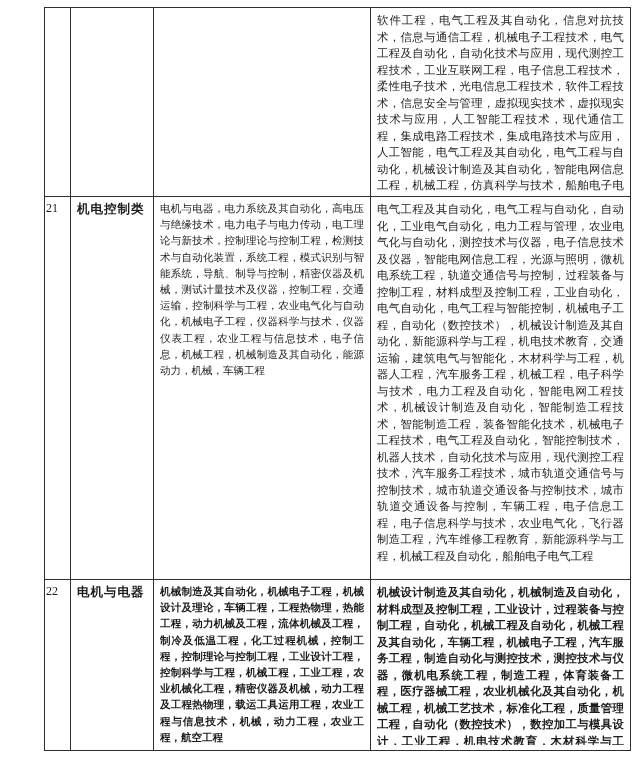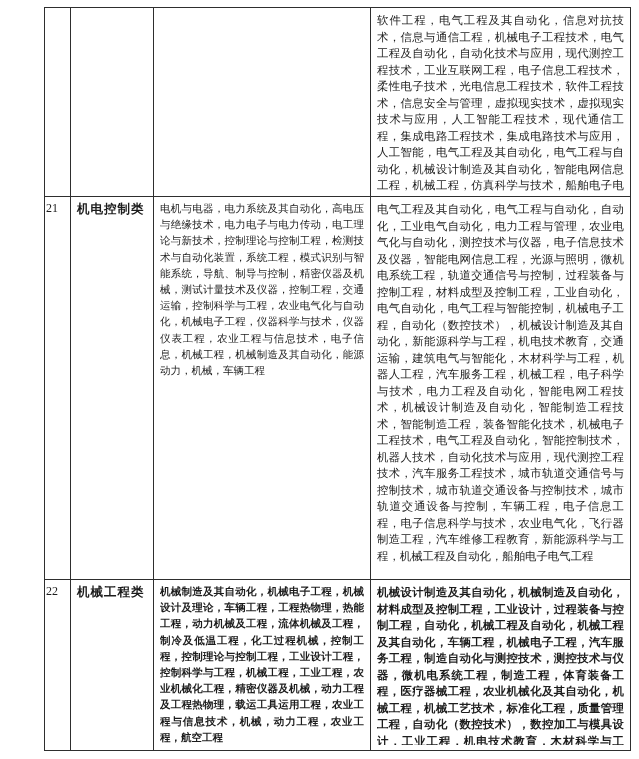--- a/index.html
+++ b/index.html
@@ -88,21 +88,21 @@
         <td class="cat-cell">机电控制类</td>
         <td class="majors-a">
           <div class="clip h1">电机与电器，电力系统及其自动化，高电压与绝缘技术，电力电子与电力传动，电工理论与新技术，控制理论与控制工程，检测技术与自动化装置，系统工程，模式识别与智能系统，导航、制导与控制，精密仪器及机械，测试计量技术及仪器，控制工程，交通运输，控制科学与工程，农业电气化与自动化，机械电子工程，仪器科学与技术，仪器仪表工程，农业工程与信息技术，电子信息，机械工程，机械制造及其自动化，能源动力，机械，车辆工程</div>
         </td>
         <td class="majors-b">
           <div class="clip h1">电气工程及其自动化，电气工程与自动化，自动化，工业电气自动化，电力工程与管理，农业电气化与自动化，测控技术与仪器，电子信息技术及仪器，智能电网信息工程，光源与照明，微机电系统工程，轨道交通信号与控制，过程装备与控制工程，材料成型及控制工程，工业自动化，电气自动化，电气工程与智能控制，机械电子工程，自动化（数控技术），机械设计制造及其自动化，新能源科学与工程，机电技术教育，交通运输，建筑电气与智能化，木材科学与工程，机器人工程，汽车服务工程，机械工程，电子科学与技术，电力工程及自动化，智能电网工程技术，机械设计制造及自动化，智能制造工程技术，智能制造工程，装备智能化技术，机械电子工程技术，电气工程及自动化，智能控制技术，机器人技术，自动化技术与应用，现代测控工程技术，汽车服务工程技术，城市轨道交通信号与控制技术，城市轨道交通设备与控制技术，城市轨道交通设备与控制，车辆工程，电子信息工程，电子信息科学与技术，农业电气化，飞行器制造工程，汽车维修工程教育，新能源科学与工程，机械工程及自动化，船舶电子电气工程</div>
         </td>
       </tr>
       <tr class="r2">
         <td class="num-cell">22</td>
-        <td class="cat-cell">机械工程类</td>
+        <td class="cat-cell">电机与电器</td>
         <td class="majors-a">
           <div class="clip h2">机械制造及其自动化，机械电子工程，机械设计及理论，车辆工程，工程热物理，热能工程，动力机械及工程，流体机械及工程，制冷及低温工程，化工过程机械，控制工程，控制理论与控制工程，工业设计工程，控制科学与工程，机械工程，工业工程，农业机械化工程，精密仪器及机械，动力工程及工程热物理，载运工具运用工程，农业工程与信息技术，机械，动力工程，农业工程，航空工程</div>
         </td>
         <td class="majors-b">
           <div class="clip h2">机械设计制造及其自动化，机械制造及自动化，材料成型及控制工程，工业设计，过程装备与控制工程，自动化，机械工程及自动化，机械工程及其自动化，车辆工程，机械电子工程，汽车服务工程，制造自动化与测控技术，测控技术与仪器，微机电系统工程，制造工程，体育装备工程，医疗器械工程，农业机械化及其自动化，机械工程，机械工艺技术，标准化工程，质量管理工程，自动化（数控技术），数控加工与模具设计，工业工程，机电技术教育，木材科学与工程，金属材</div>
         </td>
       </tr>
     </tbody>
   </table>
 </div>

